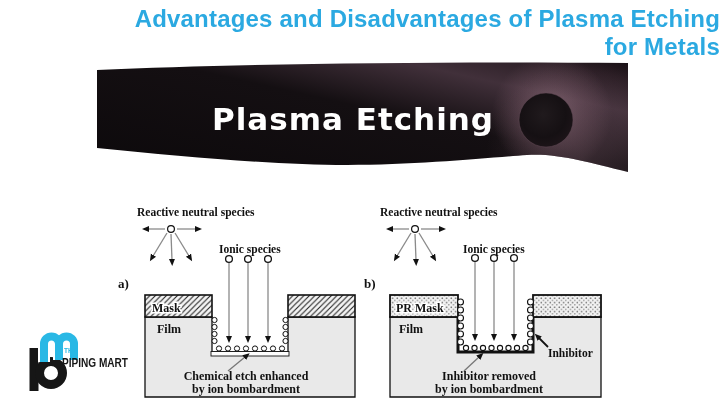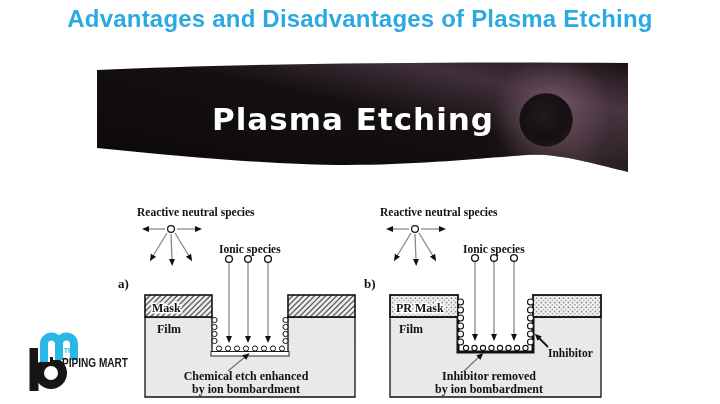--- a/index.html
+++ b/index.html
@@ -1,35 +1,36 @@
 <!DOCTYPE html>
 <html><head>
 <meta charset="utf-8">
 <style>
   html,body{margin:0;padding:0;background:#fff;}
   .canvas{position:relative;width:720px;height:404px;background:#ffffff;overflow:hidden;
           font-family:"Liberation Sans",sans-serif;}
-  .title{position:absolute;top:5px;left:0;width:720px;text-align:center;
+  .title{position:absolute;top:5px;left:0;width:720px;text-align:right;
          color:#2BA9E1;font-weight:bold;font-size:24px;line-height:28px;
          font-family:"Liberation Sans",sans-serif;letter-spacing:0.2px;}
   .banner{position:absolute;left:97px;top:62px;}
   .diagram{position:absolute;}
   .dlabel{font-family:"Liberation Serif","DejaVu Serif",serif;font-weight:bold;fill:#111;}
   .halo{paint-order:stroke;stroke:#ffffff;stroke-width:3px;}
   .bannerText{font-family:"DejaVu Sans",sans-serif;font-weight:bold;fill:#ffffff;letter-spacing:1px;}
   .logoName{font-family:"Liberation Sans",sans-serif;font-weight:bold;fill:#161616;}
   .logoThe{font-family:"Liberation Sans",sans-serif;font-weight:bold;}
 </style>
 </head>
 <body>
 
 <div class="canvas">
 
   <div class="title">
     <div>Advantages and Disadvantages of Plasma Etching</div>
+    <div>for Metals</div>
   </div>
 
   <svg class="banner" width="531" height="114" viewBox="0 0 531 114">
     <defs>
       <linearGradient id="bgrad" x1="0%" y1="100%" x2="100%" y2="0%">
         <stop offset="0%" stop-color="#0c090b"></stop>
         <stop offset="55%" stop-color="#140f12"></stop>
         <stop offset="78%" stop-color="#41303a"></stop>
         <stop offset="92%" stop-color="#2a1d24"></stop>
         <stop offset="100%" stop-color="#170f13"></stop>

